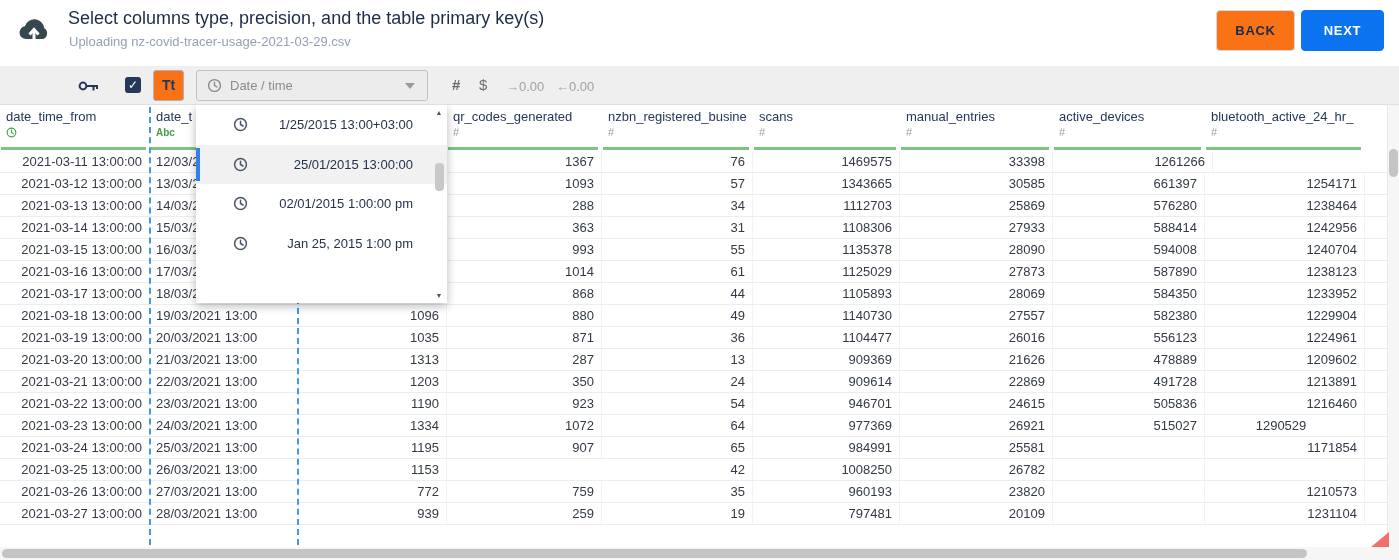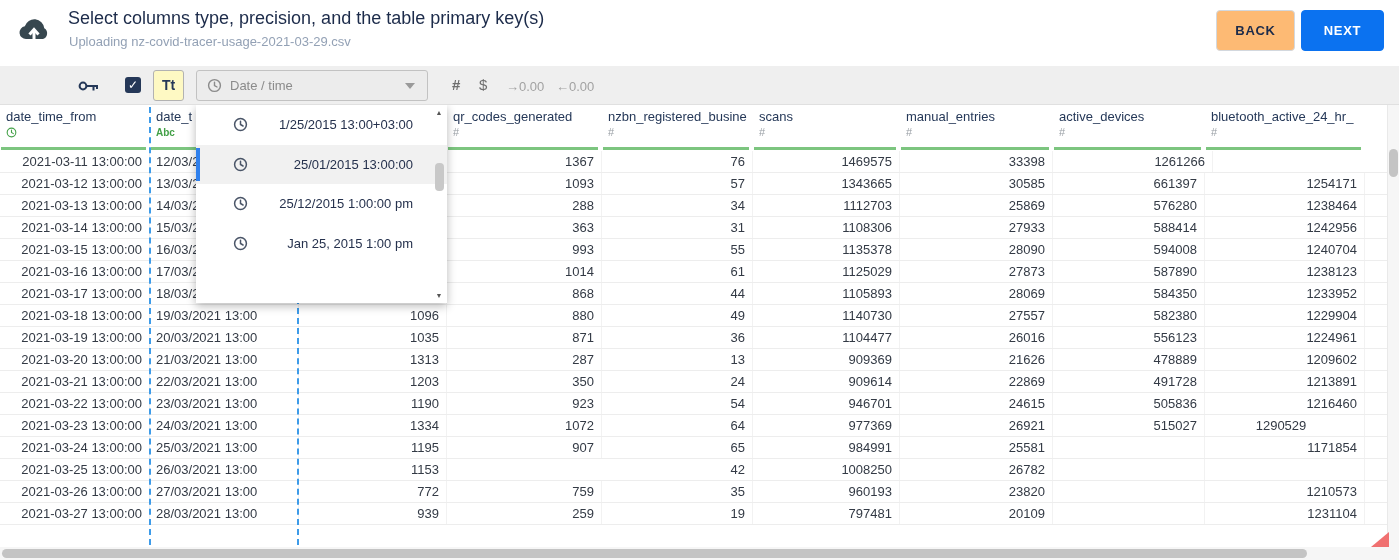--- a/index.html
+++ b/index.html
@@ -7,30 +7,30 @@
     font-family:"Liberation Sans", sans-serif; }
   .app { position:relative; width:1399px; height:560px; background:#fff; }
 
   
   .top { position:absolute; top:0; left:0; width:1399px; height:66px; background:#fff; }
   .upload-icon { position:absolute; left:16px; top:12px; width:36px; height:36px; }
   .title { position:absolute; left:68px; top:8px; font-size:18px; color:#1c2b4a; white-space:nowrap; }
   .subtitle { position:absolute; left:69px; top:34px; font-size:13px; color:#93a1b5; white-space:nowrap; }
   .btn { position:absolute; top:10px; height:41px; border-radius:4px; font-size:13px;
     font-weight:bold; letter-spacing:.7px; text-align:center; line-height:39px; cursor:pointer; }
-  .btn-back { right:104px; width:79px; background:#fdba74; border:1px solid #d3d8de; color:#1c2b4a; }
+  .btn-back { right:104px; width:79px; background:#f97316; border:1px solid #d3d8de; color:#1c2b4a; }
   .btn-next { right:15px; width:83px; background:#0b72f0; border:1px solid #0b72f0; color:#fff; }
 
   
   .toolbar { position:absolute; top:66px; left:0; width:1399px; height:39px;
     background:#efefef; border-bottom:1px solid #e0e0e0; }
   .tb-key { position:absolute; left:78px; top:13px; }
   .tb-chk { position:absolute; left:125px; top:11px; width:16px; height:16px; background:#253858;
     border-radius:3px; color:#fff; font-size:12px; line-height:16px; text-align:center; cursor:pointer; }
-  .tb-tt { position:absolute; left:153px; top:4px; width:31px; height:31px; background:#fef9c3;
+  .tb-tt { position:absolute; left:153px; top:4px; width:31px; height:31px; background:#f97316;
     border:1px solid #b2b2b2; border-radius:3px; font-size:14px; font-weight:bold; color:#253858;
     text-align:center; line-height:29px; cursor:pointer; }
   .tb-select { position:absolute; left:196px; top:4px; width:232px; height:31px; background:#ececec;
     border:1px solid #c2c2c2; border-radius:3px; display:flex; align-items:center; padding:0 10px;
     cursor:pointer; }
   .tb-select .sel-label { font-size:13px; color:#8b8b8b; margin-left:8px; flex:1; }
   .tb-select .chev { width:0; height:0; border-left:5px solid transparent; border-right:5px solid transparent;
     border-top:6px solid #9a9a9a; margin-right:2px; }
   .tb-sym { position:absolute; top:10px; font-size:15px; color:#6e6e6e; cursor:pointer; }
   .tb-num { left:452px; font-weight:bold; }
@@ -406,21 +406,21 @@
                 <circle cx="8" cy="8" r="6.3" fill="none" stroke="#4a5568" stroke-width="1.6"></circle>
                 <path d="M8 4.6 V8 L10.7 9.6" stroke="#4a5568" stroke-width="1.6" fill="none" stroke-linecap="round"></path>
               </svg></span>
             <span class="dd-label">25/01/2015 13:00:00</span>
           </div>
           <div class="dd-item">
             <span class="dd-clock"><svg width="15" height="15" viewBox="0 0 16 16">
                 <circle cx="8" cy="8" r="6.3" fill="none" stroke="#4a5568" stroke-width="1.6"></circle>
                 <path d="M8 4.6 V8 L10.7 9.6" stroke="#4a5568" stroke-width="1.6" fill="none" stroke-linecap="round"></path>
               </svg></span>
-            <span class="dd-label">25/12/2015 1:00:00 pm</span>
+            <span class="dd-label">02/01/2015 1:00:00 pm</span>
           </div>
           <div class="dd-item">
             <span class="dd-clock"><svg width="15" height="15" viewBox="0 0 16 16">
                 <circle cx="8" cy="8" r="6.3" fill="none" stroke="#4a5568" stroke-width="1.6"></circle>
                 <path d="M8 4.6 V8 L10.7 9.6" stroke="#4a5568" stroke-width="1.6" fill="none" stroke-linecap="round"></path>
               </svg></span>
             <span class="dd-label">Jan 25, 2015 1:00 pm</span>
           </div>
         </div>
       <div class="dd-scroll">

